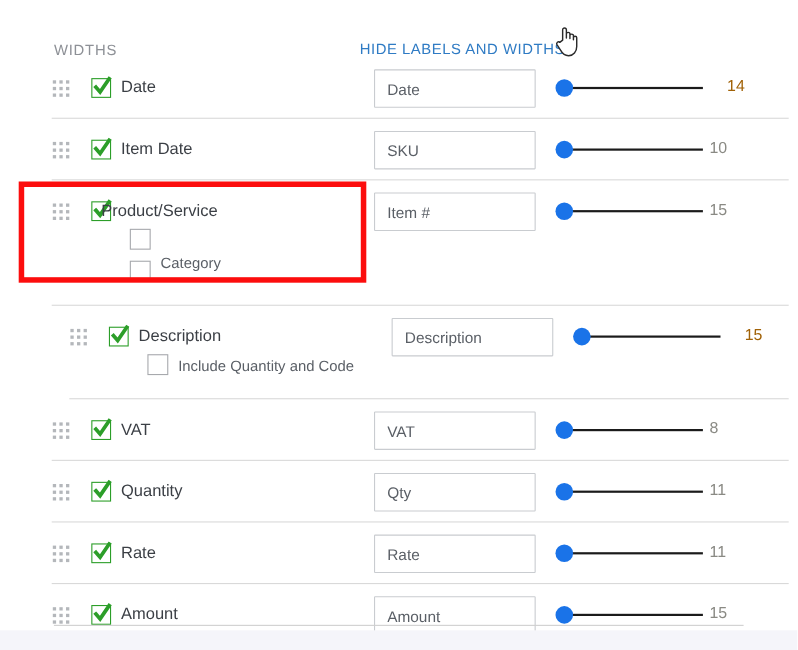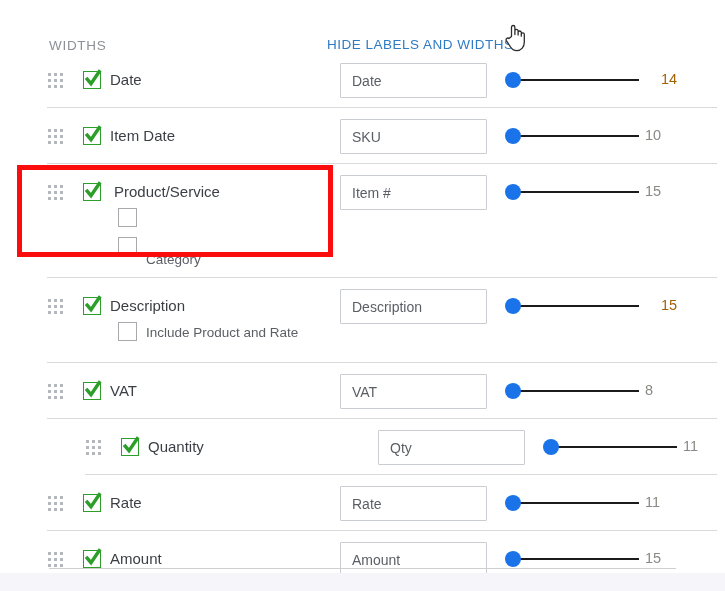--- a/index.html
+++ b/index.html
@@ -306,54 +306,54 @@
             <i></i>
             <i></i>
             <i></i>
             <i></i>
           </div>
           <div class="cb checked" style="left:83px; top:19px">
             <svg viewBox="0 0 18 20">
               <path d="M3.2 10.2 L7.0 14.6 L15.2 2.6" fill="none" stroke="#2c9e29" stroke-width="3.4" stroke-linecap="square" stroke-linejoin="miter"></path>
             </svg>
           </div>
-          <div class="row-label" style="left:114px; top:19px">Product/Service</div>
+          <div class="row-label" style="left:92px; top:19px">Product/Service</div>
           <div class="cb empty" style="left:118px; top:44px"></div>
           <div class="cb empty" style="left:118px; top:73px"></div>
-          <div class="sub-label" style="left:146px; top:88px">Category</div>
+          <div class="sub-label" style="left:146px; top:68px">Category</div>
           <input class="txt" type="text" style="top: 11px;" value="Item #">
           <div class="slider" style="top:18px">
             <div class="track"></div>
             <div class="thumb"></div>
           </div>
           <div class="slider-value" style="top:19px">15</div>
           <div class="row-divider"></div>
         </div>
       </div>
-      <div class="row" style="height: 85px;">
+      <div class="row" style="height: 85px; padding-left: 16px;">
         <div class="row-inner">
           <div class="drag-handle" style="top:21px">
             <i></i>
             <i></i>
             <i></i>
             <i></i>
             <i></i>
             <i></i>
             <i></i>
             <i></i>
             <i></i>
           </div>
           <div class="cb checked" style="left:83px; top:19px">
             <svg viewBox="0 0 18 20">
               <path d="M3.2 10.2 L7.0 14.6 L15.2 2.6" fill="none" stroke="#2c9e29" stroke-width="3.4" stroke-linecap="square" stroke-linejoin="miter"></path>
             </svg>
           </div>
           <div class="row-label" style="left:110px; top:19px">Description</div>
           <div class="cb empty" style="left:118px; top:44px"></div>
-          <div class="sub-label" style="left:146px; top:47px">Include Product and Rate</div>
+          <div class="sub-label" style="left:146px; top:47px">Include Quantity and Code</div>
           <input class="txt" type="text" style="top: 11px;" value="Description">
           <div class="slider" style="top:18px">
             <div class="track"></div>
             <div class="thumb"></div>
           </div>
           <div class="slider-value warn" style="top:19px">15</div>
           <div class="row-divider"></div>
         </div>
       </div>
       <div class="row" style="height: 56px;">
@@ -377,21 +377,21 @@
           <div class="row-label" style="left:110px; top:19px">VAT</div>
           <input class="txt" type="text" style="top: 11px;" value="VAT">
           <div class="slider" style="top:18px">
             <div class="track"></div>
             <div class="thumb"></div>
           </div>
           <div class="slider-value" style="top:19px">8</div>
           <div class="row-divider"></div>
         </div>
       </div>
-      <div class="row" style="height: 56px; padding-left: 38px;">
+      <div class="row" style="height: 56px;">
         <div class="row-inner">
           <div class="drag-handle" style="top:21px">
             <i></i>
             <i></i>
             <i></i>
             <i></i>
             <i></i>
             <i></i>
             <i></i>
             <i></i>

